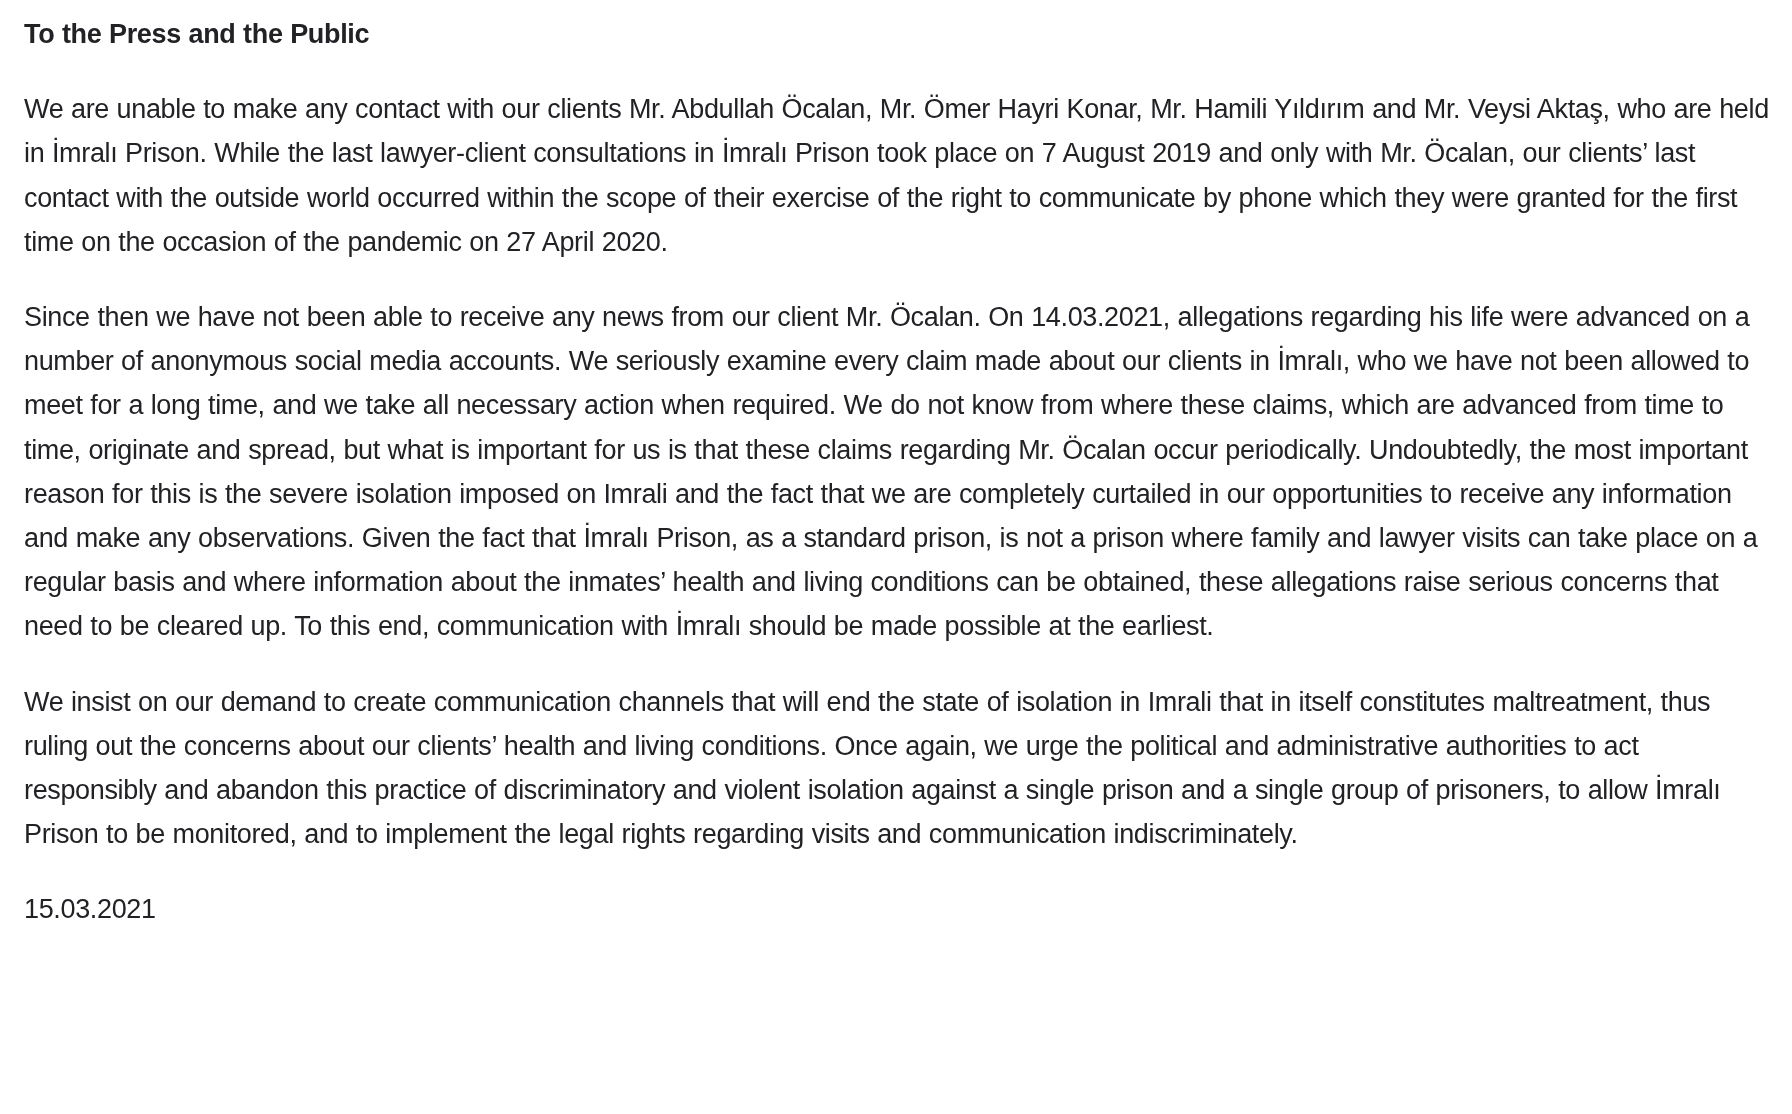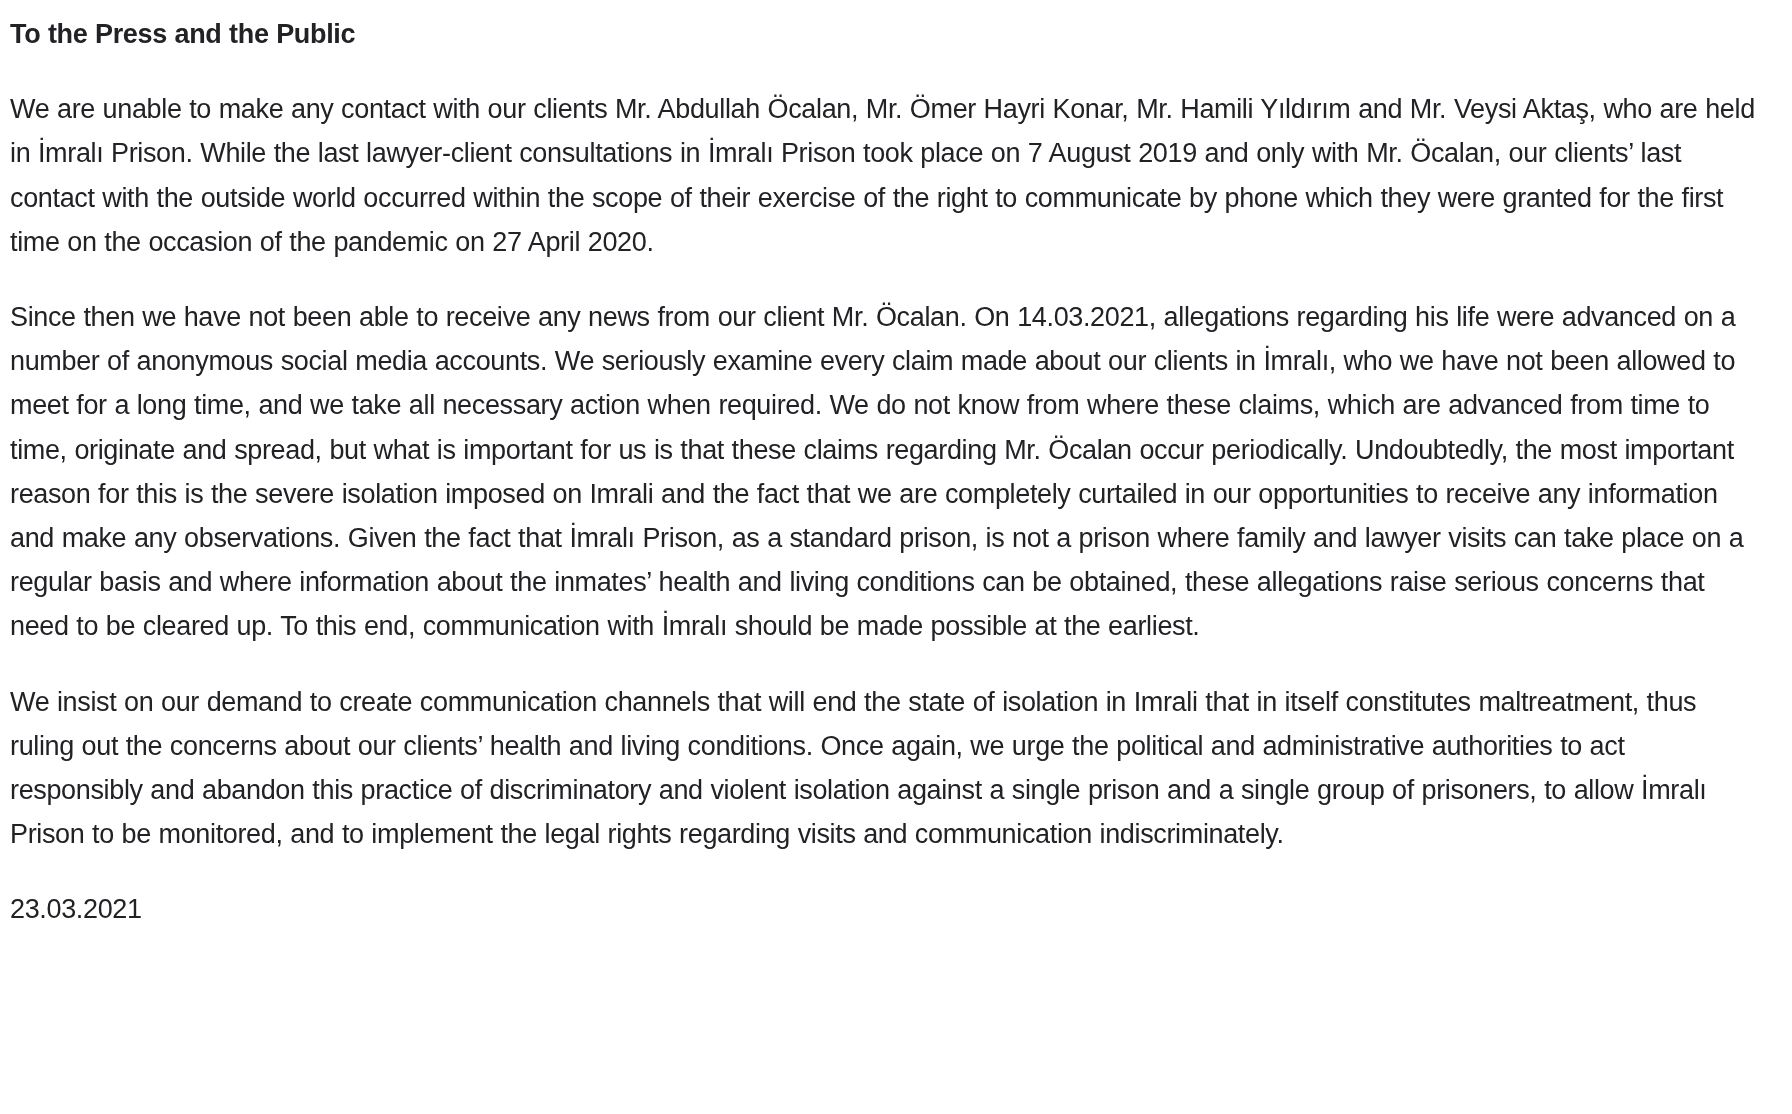--- a/index.html
+++ b/index.html
@@ -9,21 +9,21 @@
   }
   body {
     width: 1792px;
     height: 1114px;
     overflow: hidden;
     font-family: "Liberation Sans", sans-serif;
     color: #222226;
   }
   .doc {
     position: absolute;
-    left: 10px;
+    left: 24px;
     top: 12px;
     width: 1750px;
   }
   .doc p {
     margin: 0;
     font-size: 27px;
     line-height: 44.2px;
     letter-spacing: -0.35px;
     word-spacing: 0.5px;
   }
@@ -42,14 +42,14 @@
   }
 </style>
 </head>
 <body>
 
 <div class="doc">
   <p class="title">To the Press and the Public</p>
   <p class="para">We are unable to make any contact with our clients Mr. Abdullah Öcalan, Mr. Ömer Hayri Konar, Mr. Hamili Yıldırım and Mr. Veysi Aktaş, who are held in İmralı Prison. While the last lawyer-client consultations in İmralı Prison took place on 7 August 2019 and only with Mr. Öcalan, our clients’ last contact with the outside world occurred within the scope of their exercise of the right to communicate by phone which they were granted for the first time on the occasion of the pandemic on 27 April 2020.</p>
   <p class="para">Since then we have not been able to receive any news from our client Mr. Öcalan. On 14.03.2021, allegations regarding his life were advanced on a number of anonymous social media accounts. We seriously examine every claim made about our clients in İmralı, who we have not been allowed to meet for a long time, and we take all necessary action when required. We do not know from where these claims, which are advanced from time to time, originate and spread, but what is important for us is that these claims regarding Mr. Öcalan occur periodically. Undoubtedly, the most important reason for this is the severe isolation imposed on Imrali and the fact that we are completely curtailed in our opportunities to receive any information and make any observations. Given the fact that İmralı Prison, as a standard prison, is not a prison where family and lawyer visits can take place on a regular basis and where information about the inmates’ health and living conditions can be obtained, these allegations raise serious concerns that need to be cleared up. To this end, communication with İmralı should be made possible at the earliest.</p>
   <p class="para">We insist on our demand to create communication channels that will end the state of isolation in Imrali that in itself constitutes maltreatment, thus ruling out the concerns about our clients’ health and living conditions. Once again, we urge the political and administrative authorities to act responsibly and abandon this practice of discriminatory and violent isolation against a single prison and a single group of prisoners, to allow İmralı Prison to be monitored, and to implement the legal rights regarding visits and communication indiscriminately.</p>
-  <p class="date">23.03.2021</p>
+  <p class="date">15.03.2021</p>
 </div>
 
 </body></html>

